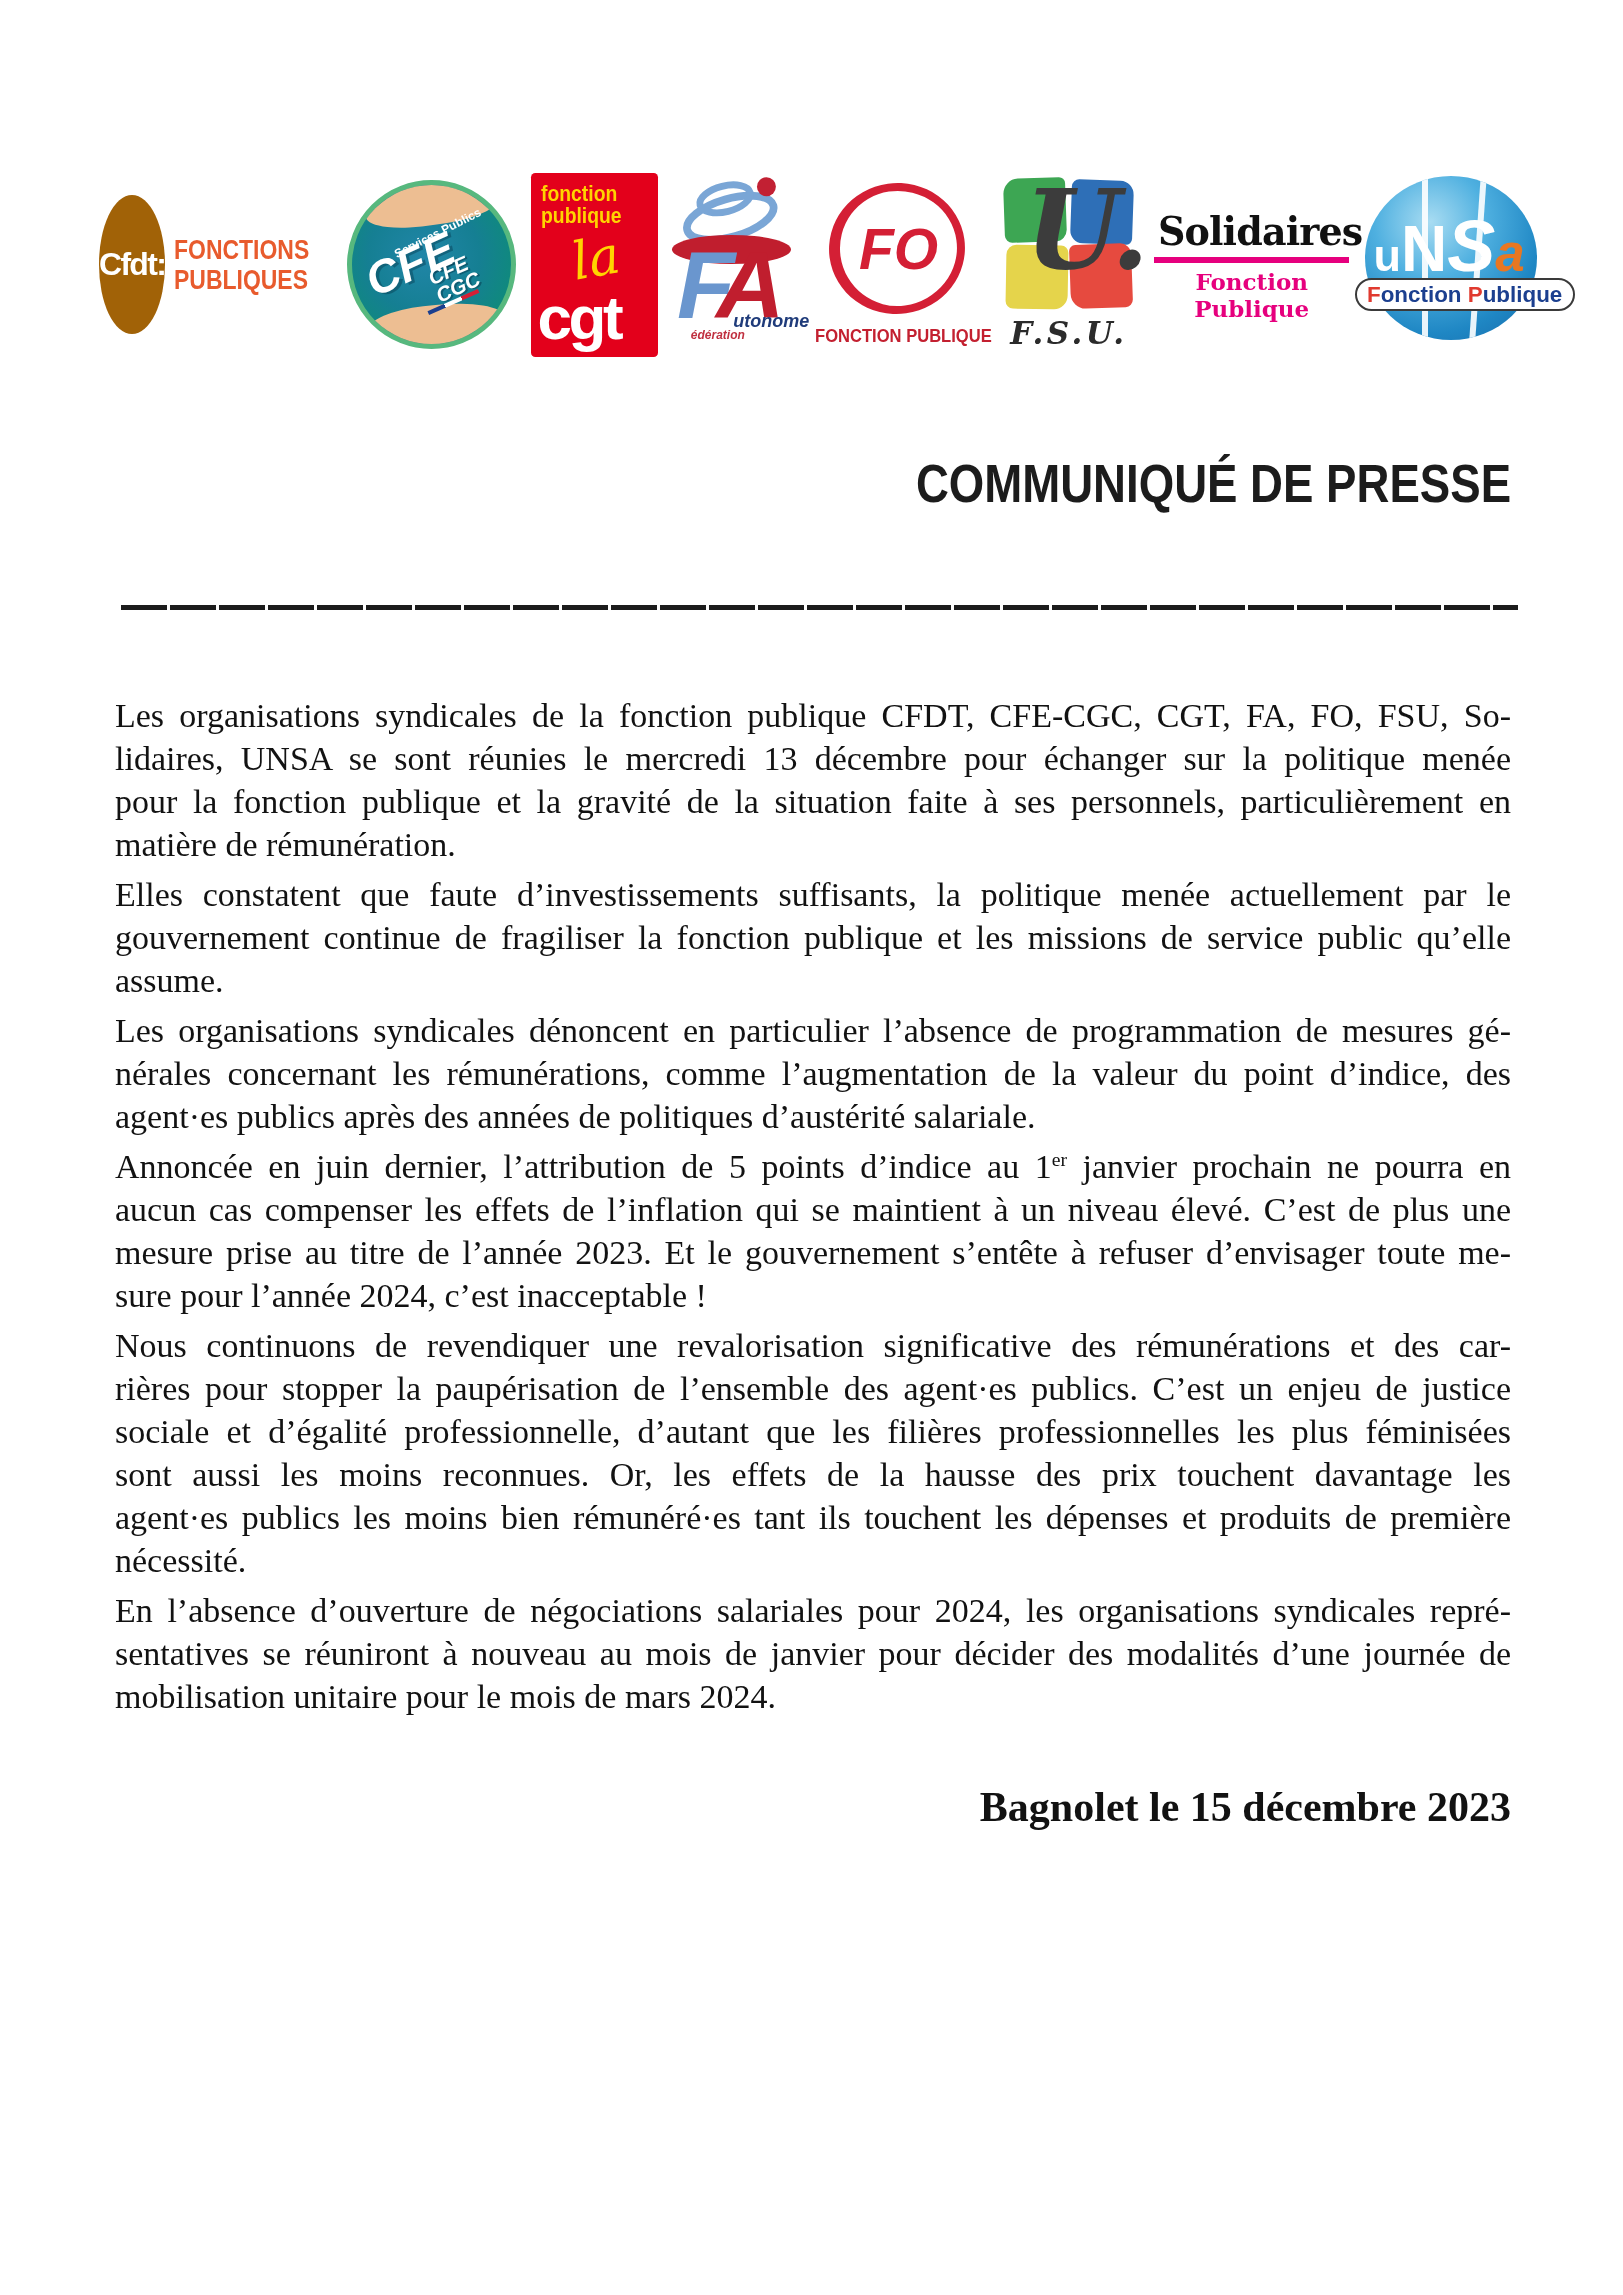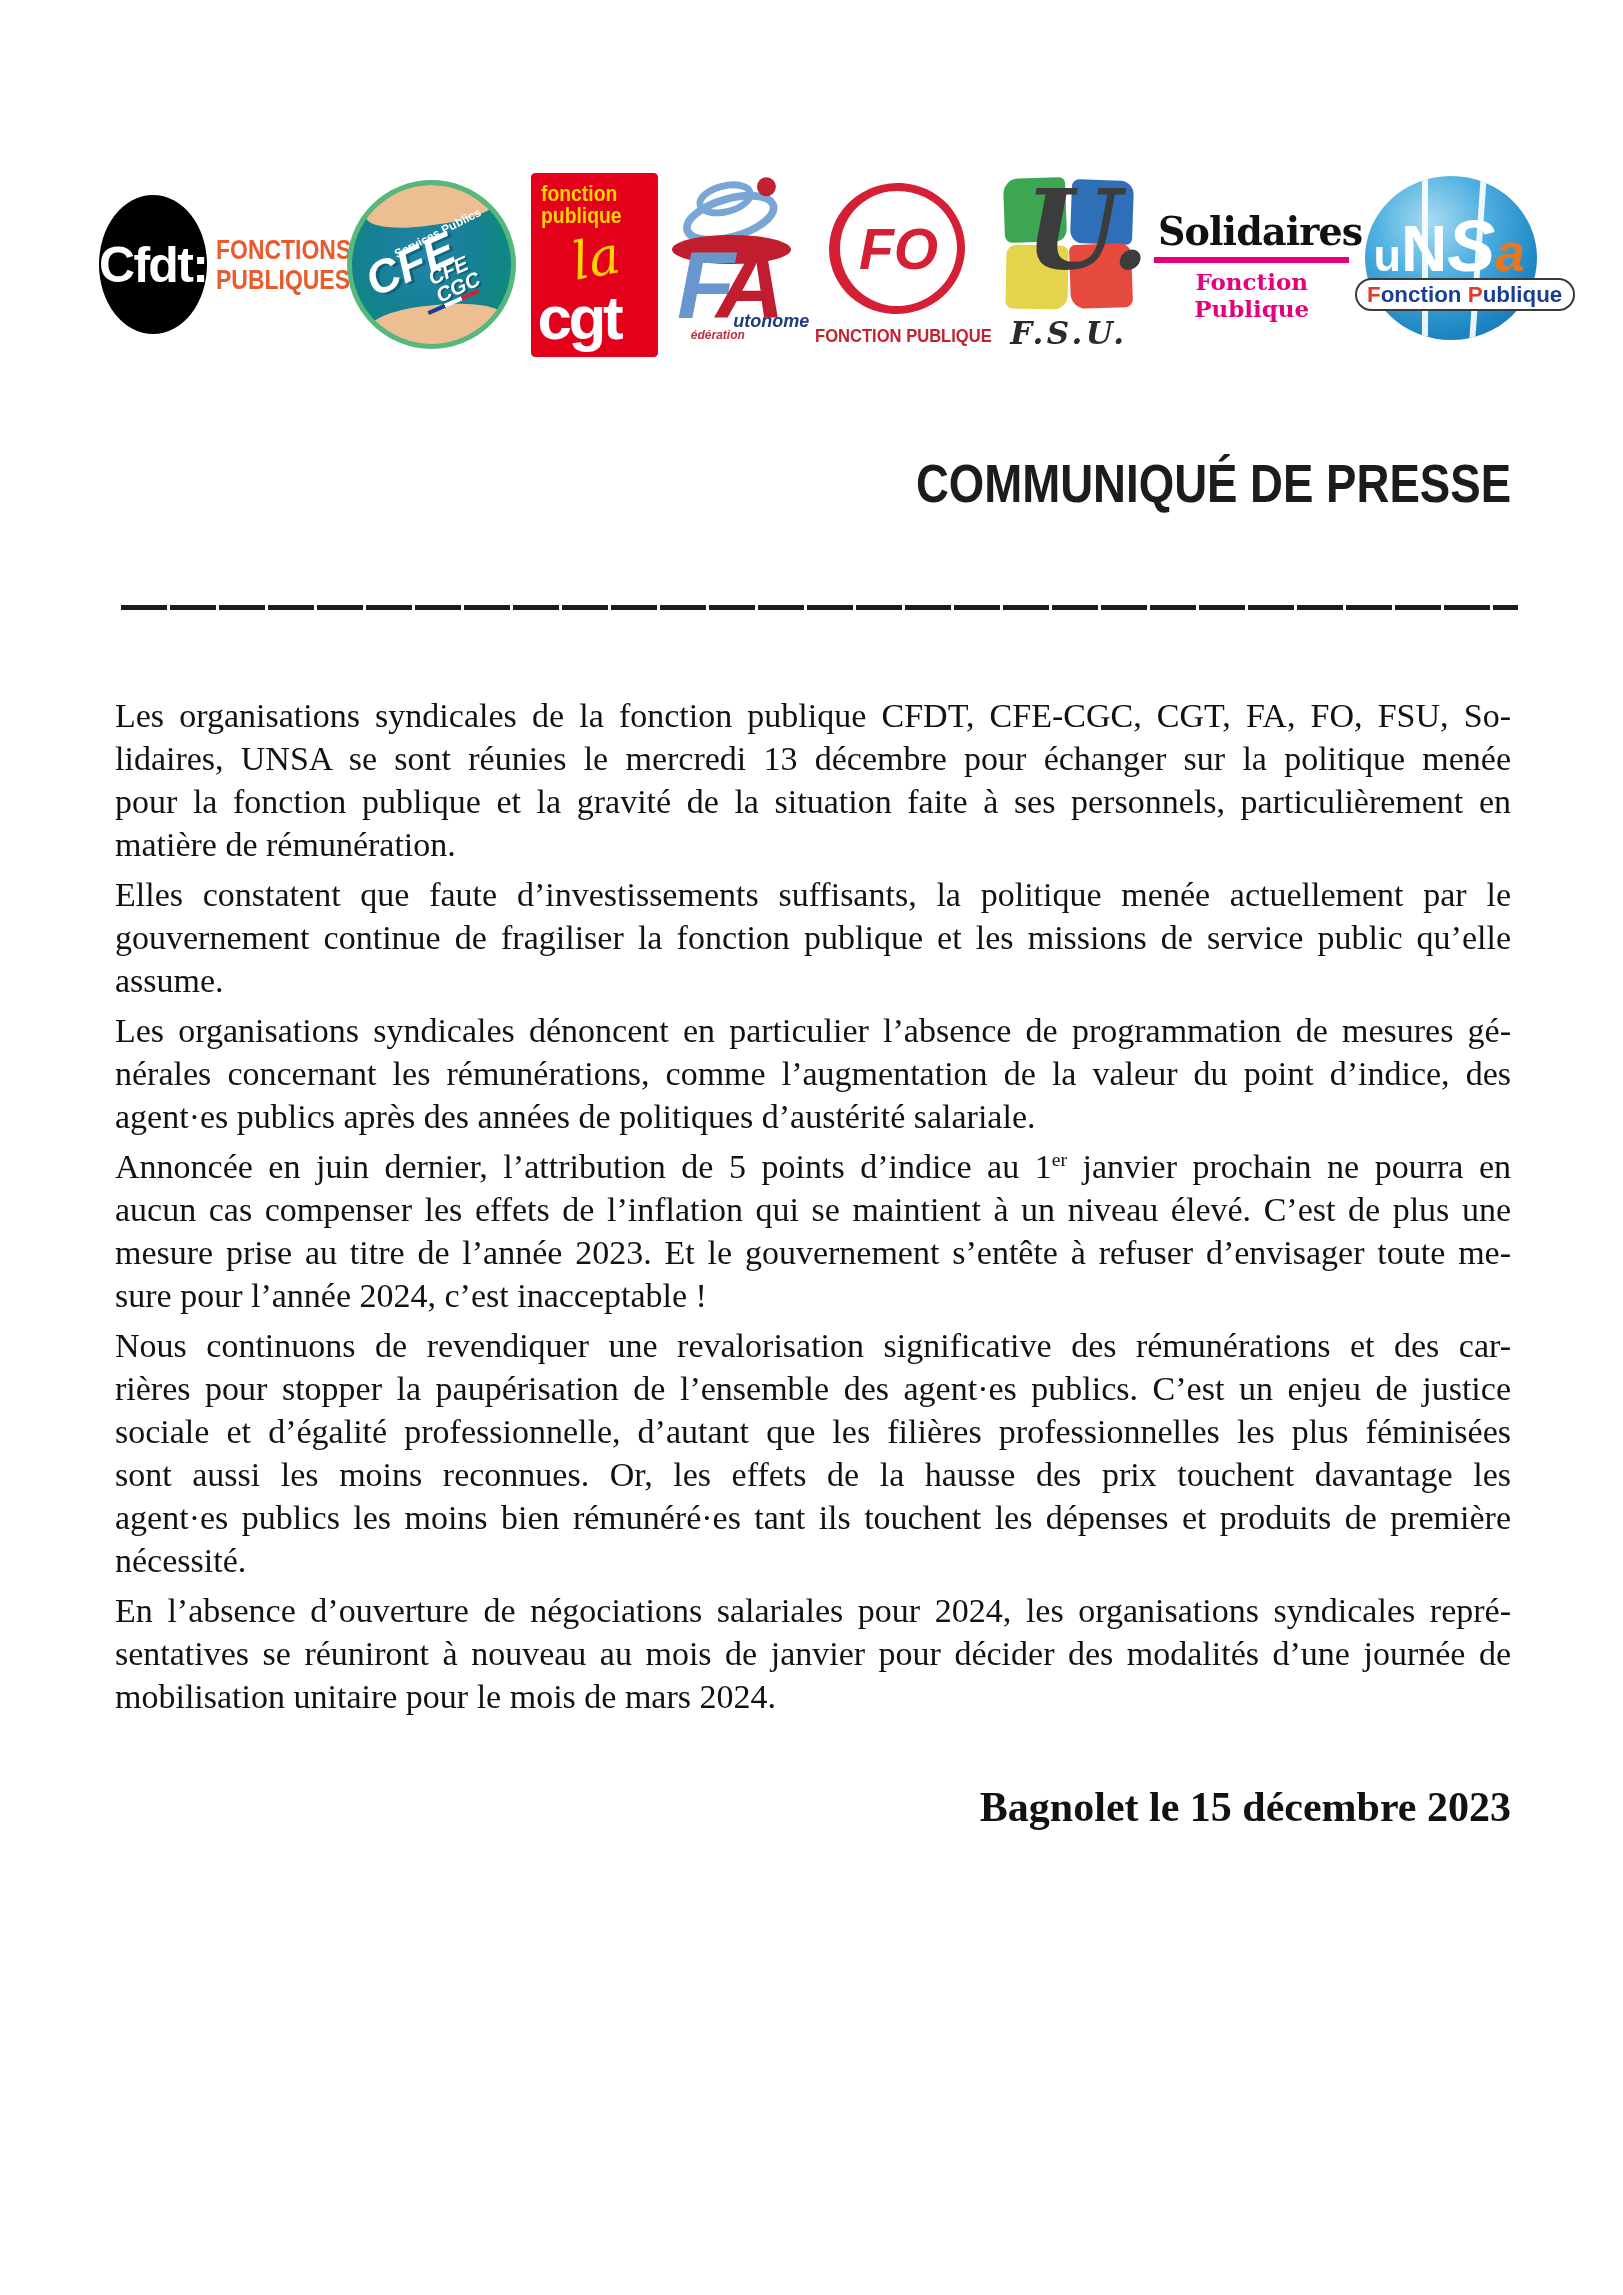--- a/index.html
+++ b/index.html
@@ -21,23 +21,23 @@
     display:flex;
     justify-content:space-between;
     align-items:center;
   }
   .logo { position:relative; flex:0 0 auto;margin-top:28px; }
 
   
   .cfdt { display:flex; align-items:center; width:234px; }
   .cfdt-badge {
     width:145px; height:139px; border-radius:50%;
-    background:#000000; display:flex; align-items:center; justify-content:center;
+    background:#a16207; display:flex; align-items:center; justify-content:center;
     font-family:"Liberation Sans", sans-serif; font-weight:bold;
-    color:#fff; font-size:50px; letter-spacing:-1.7px;
+    color:#fff; font-size:32px; letter-spacing:-1.7px;
   }
   .cfdt-word {
     margin-left:8.6px; color:#E85B2D;
     font-family:"Liberation Sans", sans-serif; font-weight:bold;
     font-size:28px; line-height:30px;
     transform:scaleX(0.82); transform-origin:0 50%;
     white-space:nowrap;
   }
 
   

